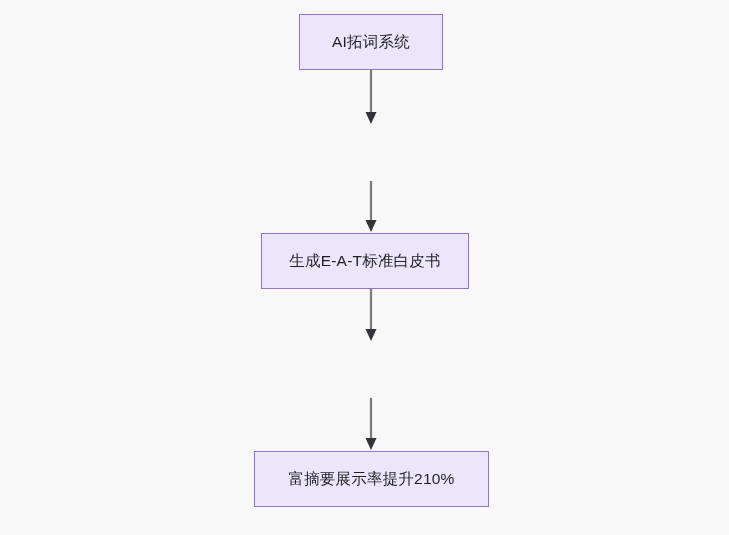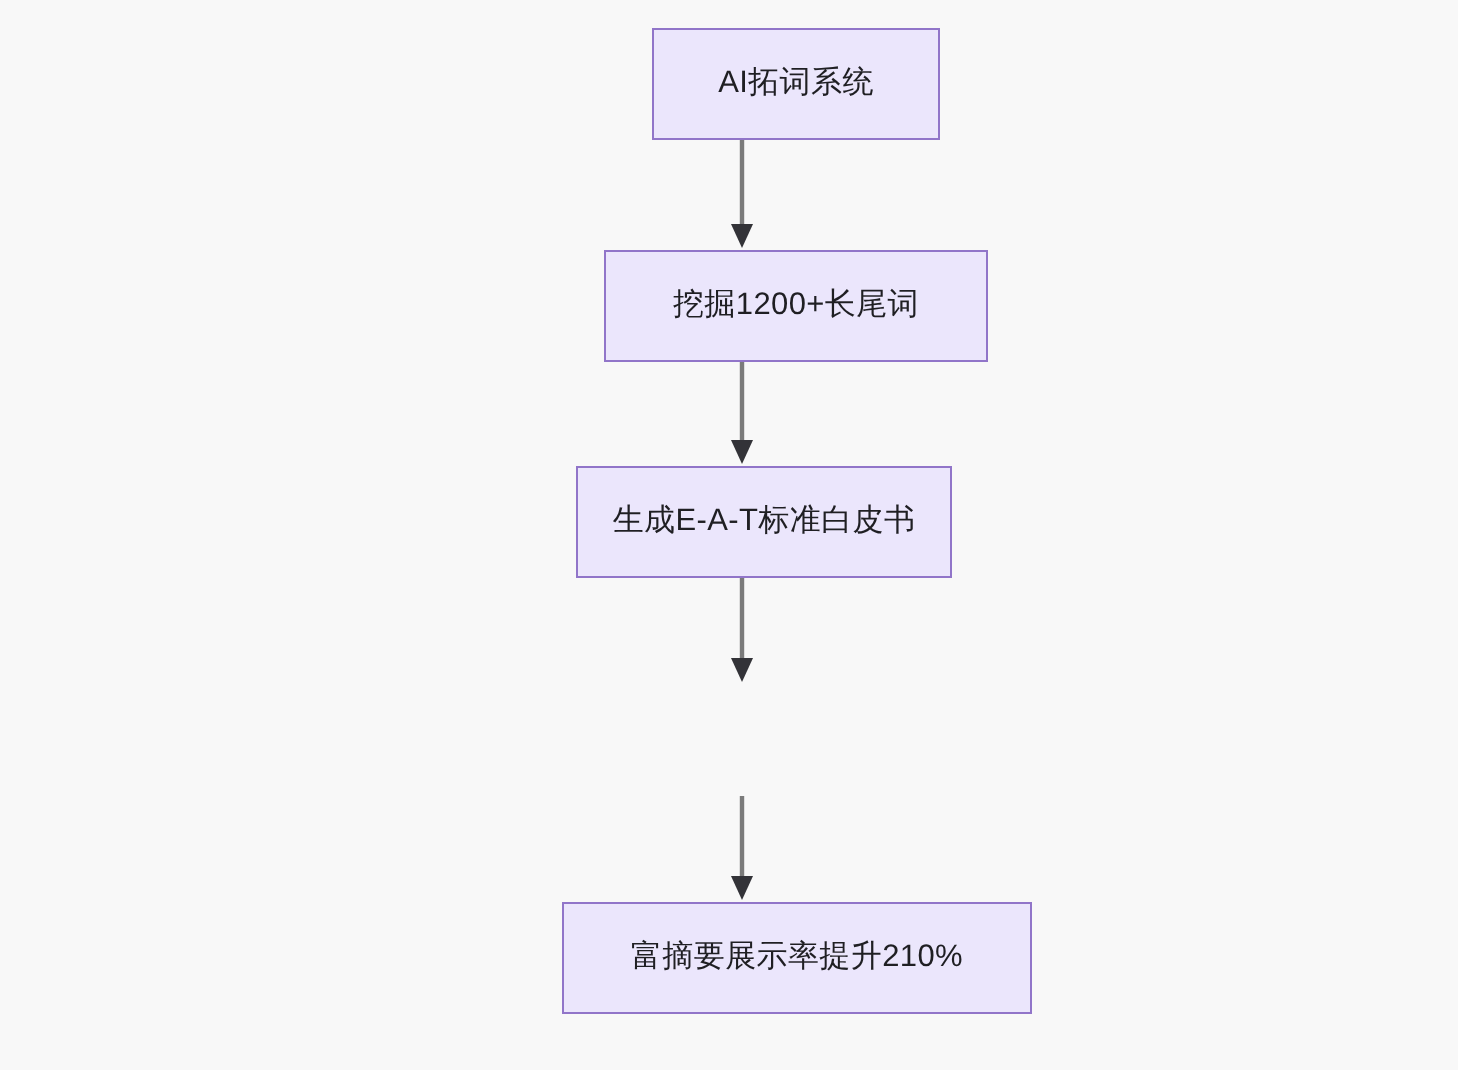--- a/index.html
+++ b/index.html
@@ -25,21 +25,20 @@
     border: 1.6px solid #9175c9;
     border-radius: 0;
     display: flex;
     align-items: center;
     justify-content: center;
     color: #1f1f23;
     font-size: 15.5px;
     line-height: 1.2;
     letter-spacing: 0.2px;
     white-space: nowrap;
-    margin-left: 27px;
   }
   .edge-svg {
     position: absolute;
     left: 0;
     top: 0;
     width: 729px;
     height: 535px;
     pointer-events: none;
   }
   .edge-line {
@@ -72,25 +71,22 @@
     <g>
       <line class="edge-line" x1="371" y1="398" x2="371" y2="441"></line>
       <polygon class="edge-head" points="371,450 365.5,438 376.5,438"></polygon>
     </g>
   </svg>
 
   <div class="node" style="left:299px; top:14px; width:144px; height:56px;">
     <span>AI拓词系统</span>
   </div>
 
-  <div class="node" style="left:275px; top:125px; width:192px; height:56px;">
-    <span>挖掘1200+长尾词</span>
-  </div>
 
-  <div class="node" style="left:261px; top:233px; width:188px; height:56px;">
+  <div class="node" style="left:261px; top:233px; width:208px; height:56px;">
     <span>生成E-A-T标准白皮书</span>
   </div>
 
 
   <div class="node" style="left:254px; top:451px; width:235px; height:56px;">
     <span>富摘要展示率提升210%</span>
   </div>
 
 </div>
 

